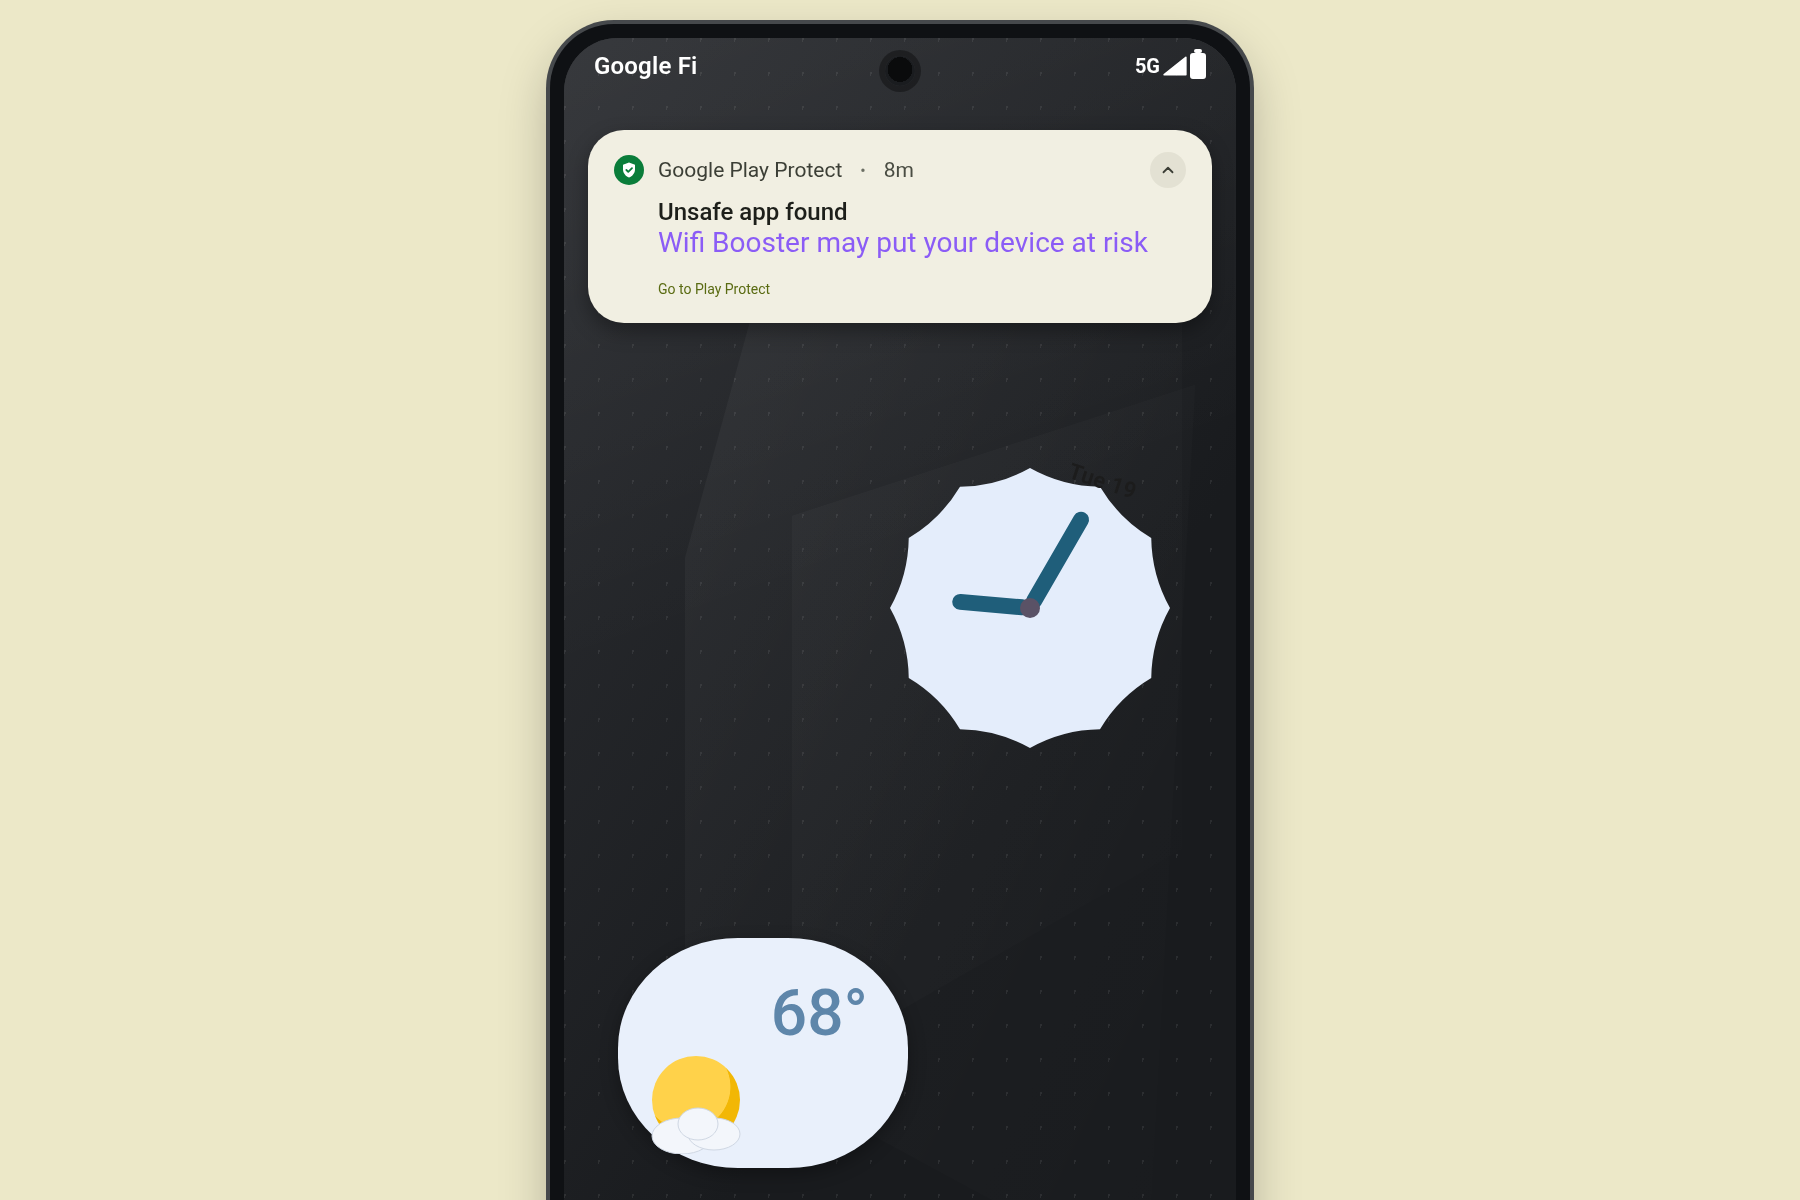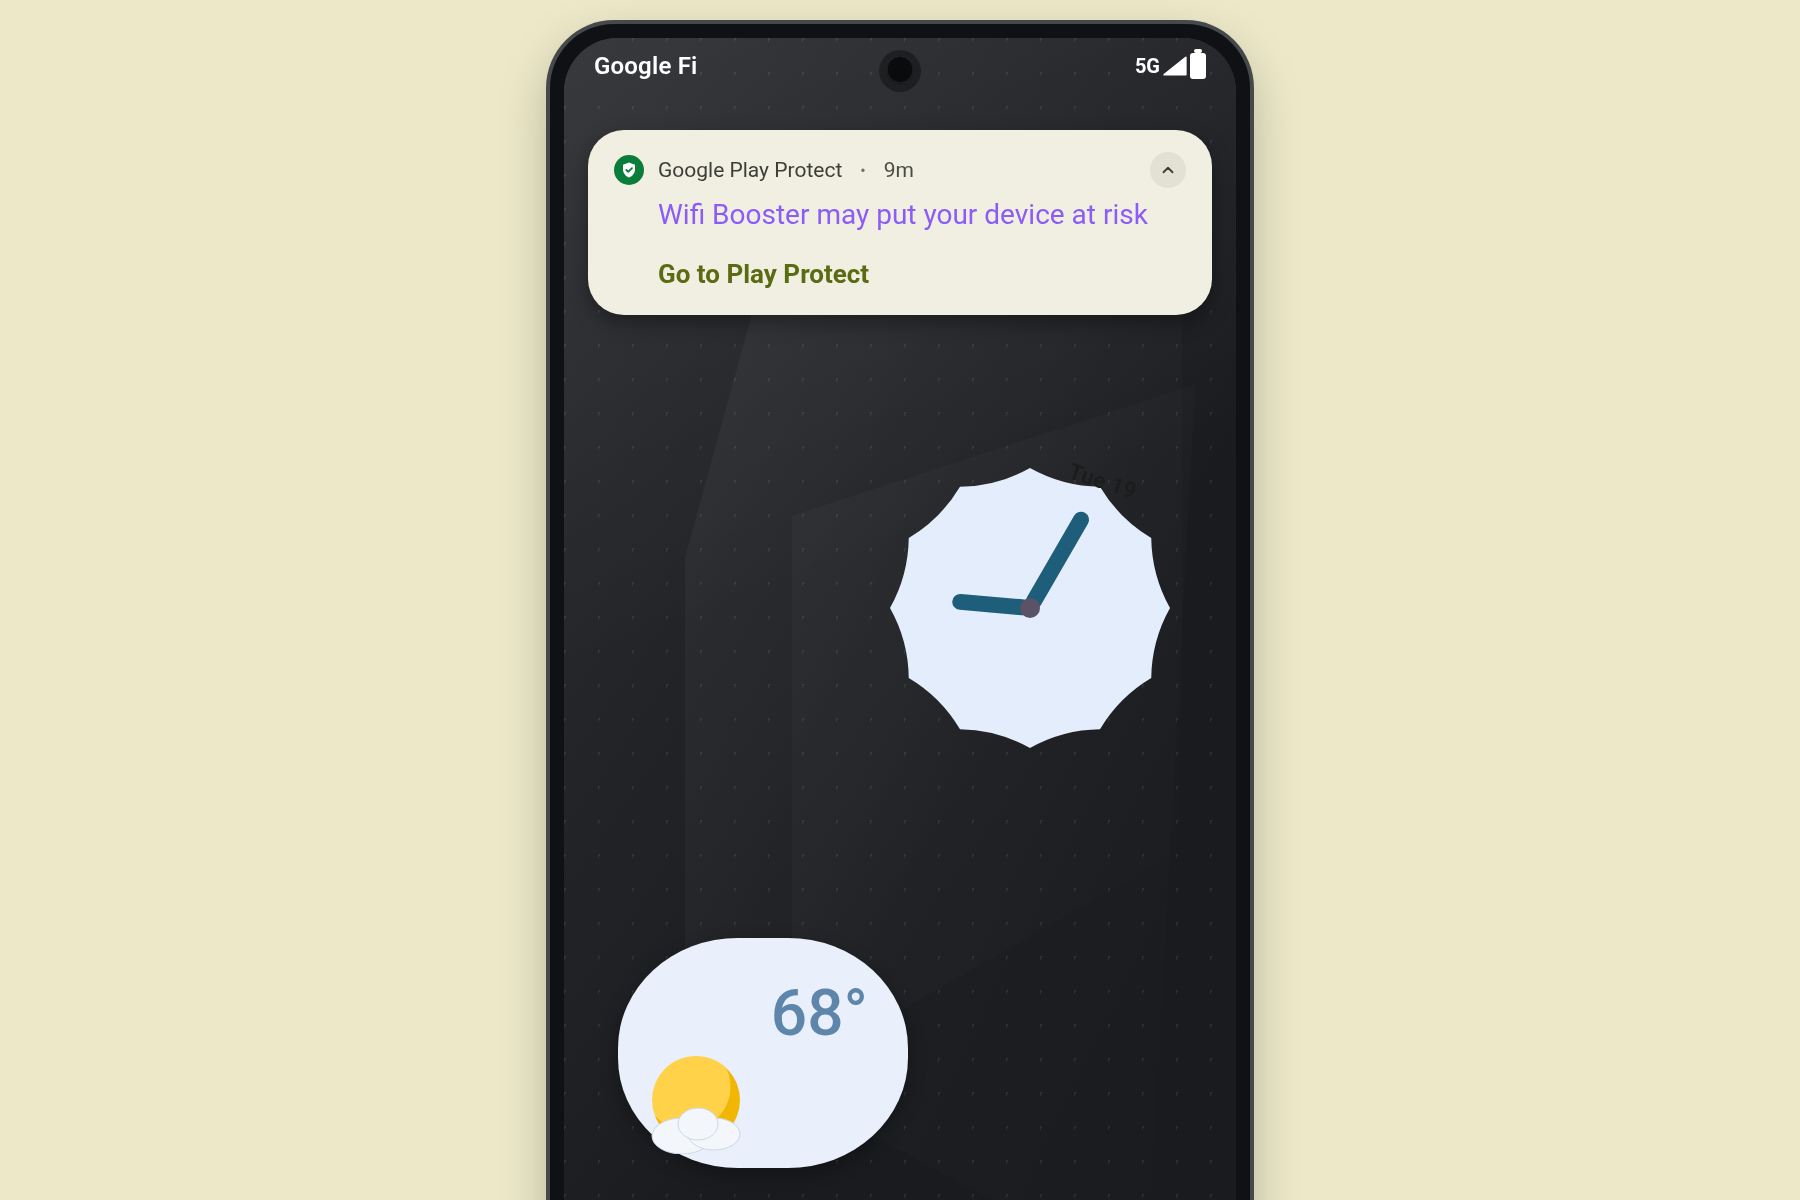--- a/index.html
+++ b/index.html
@@ -97,21 +97,21 @@
   .notif .dot{ color:#6b6e63; padding:0 4px; }
   .notif .time{ font-size:21px; color:#4a4d43; }
   .notif .chev{
     margin-left:auto; width:36px; height:36px; border-radius:50%;
     background:#e3e1d3; display:flex; align-items:center; justify-content:center;
   }
   .notif .chev svg{ width:18px; height:18px; }
   .notif-body{ margin-left:44px; margin-top:10px; }
   .notif-title{ font-size:24px; color:#1d1f1a; font-weight:500; }
   .notif-text{ font-size:28px; color:#8b5cf6; }
-  .notif-action{ margin-top:28px; font-size:26px; color:#5a6b12; font-weight:700; }
+  .notif-action{ margin-top:22px; font-size:14px; color:#5a6b12; font-weight:400; }
 
   
   .clock{
     position:absolute; right:56px; top:420px;
     width:300px; height:300px; display:flex; align-items:center; justify-content:center;
   }
   .clock .scallop{ position:absolute; inset:0; }
   .clock .date{
     position:absolute; top:22px; right:40px;
     font-size:22px; color:#1c1c1c; font-weight:600; letter-spacing:.4px;
@@ -185,28 +185,29 @@
       <div class="notif">
         <div class="notif-row">
           <span class="app-icon">
             <svg viewBox="0 0 24 24" fill="none">
               <path d="M12 2 L20 5 V11 C20 16 16.5 20.5 12 22 C7.5 20.5 4 16 4 11 V5 Z" fill="#ffffff"></path>
               <path d="M8.5 12 L11 14.5 L16 9.5" stroke="#0a7d3a" stroke-width="2.4" stroke-linecap="round" stroke-linejoin="round" fill="none"></path>
             </svg>
           </span>
           <span class="app-name">Google Play Protect</span>
           <span class="dot">•</span>
-          <span class="time">9m</span>
+          <span class="time">8m</span>
           <span class="chev">
             <svg viewBox="0 0 24 24">
               <path d="M6 15 L12 9 L18 15" fill="none" stroke="#3b3e35" stroke-width="2.4" stroke-linecap="round" stroke-linejoin="round"></path>
             </svg>
           </span>
         </div>
         <div class="notif-body">
+          <div class="notif-title">Unsafe app found</div>
           <div class="notif-text">Wifi Booster may put your device at risk</div>
           <div class="notif-action">Go to Play Protect</div>
         </div>
       </div>
 
       <div class="clock">
         <svg class="scallop" viewBox="0 0 300 300">
           <defs>
             <filter id="soft">
                 <feGaussianBlur stdDeviation="0.5"></feGaussianBlur>

